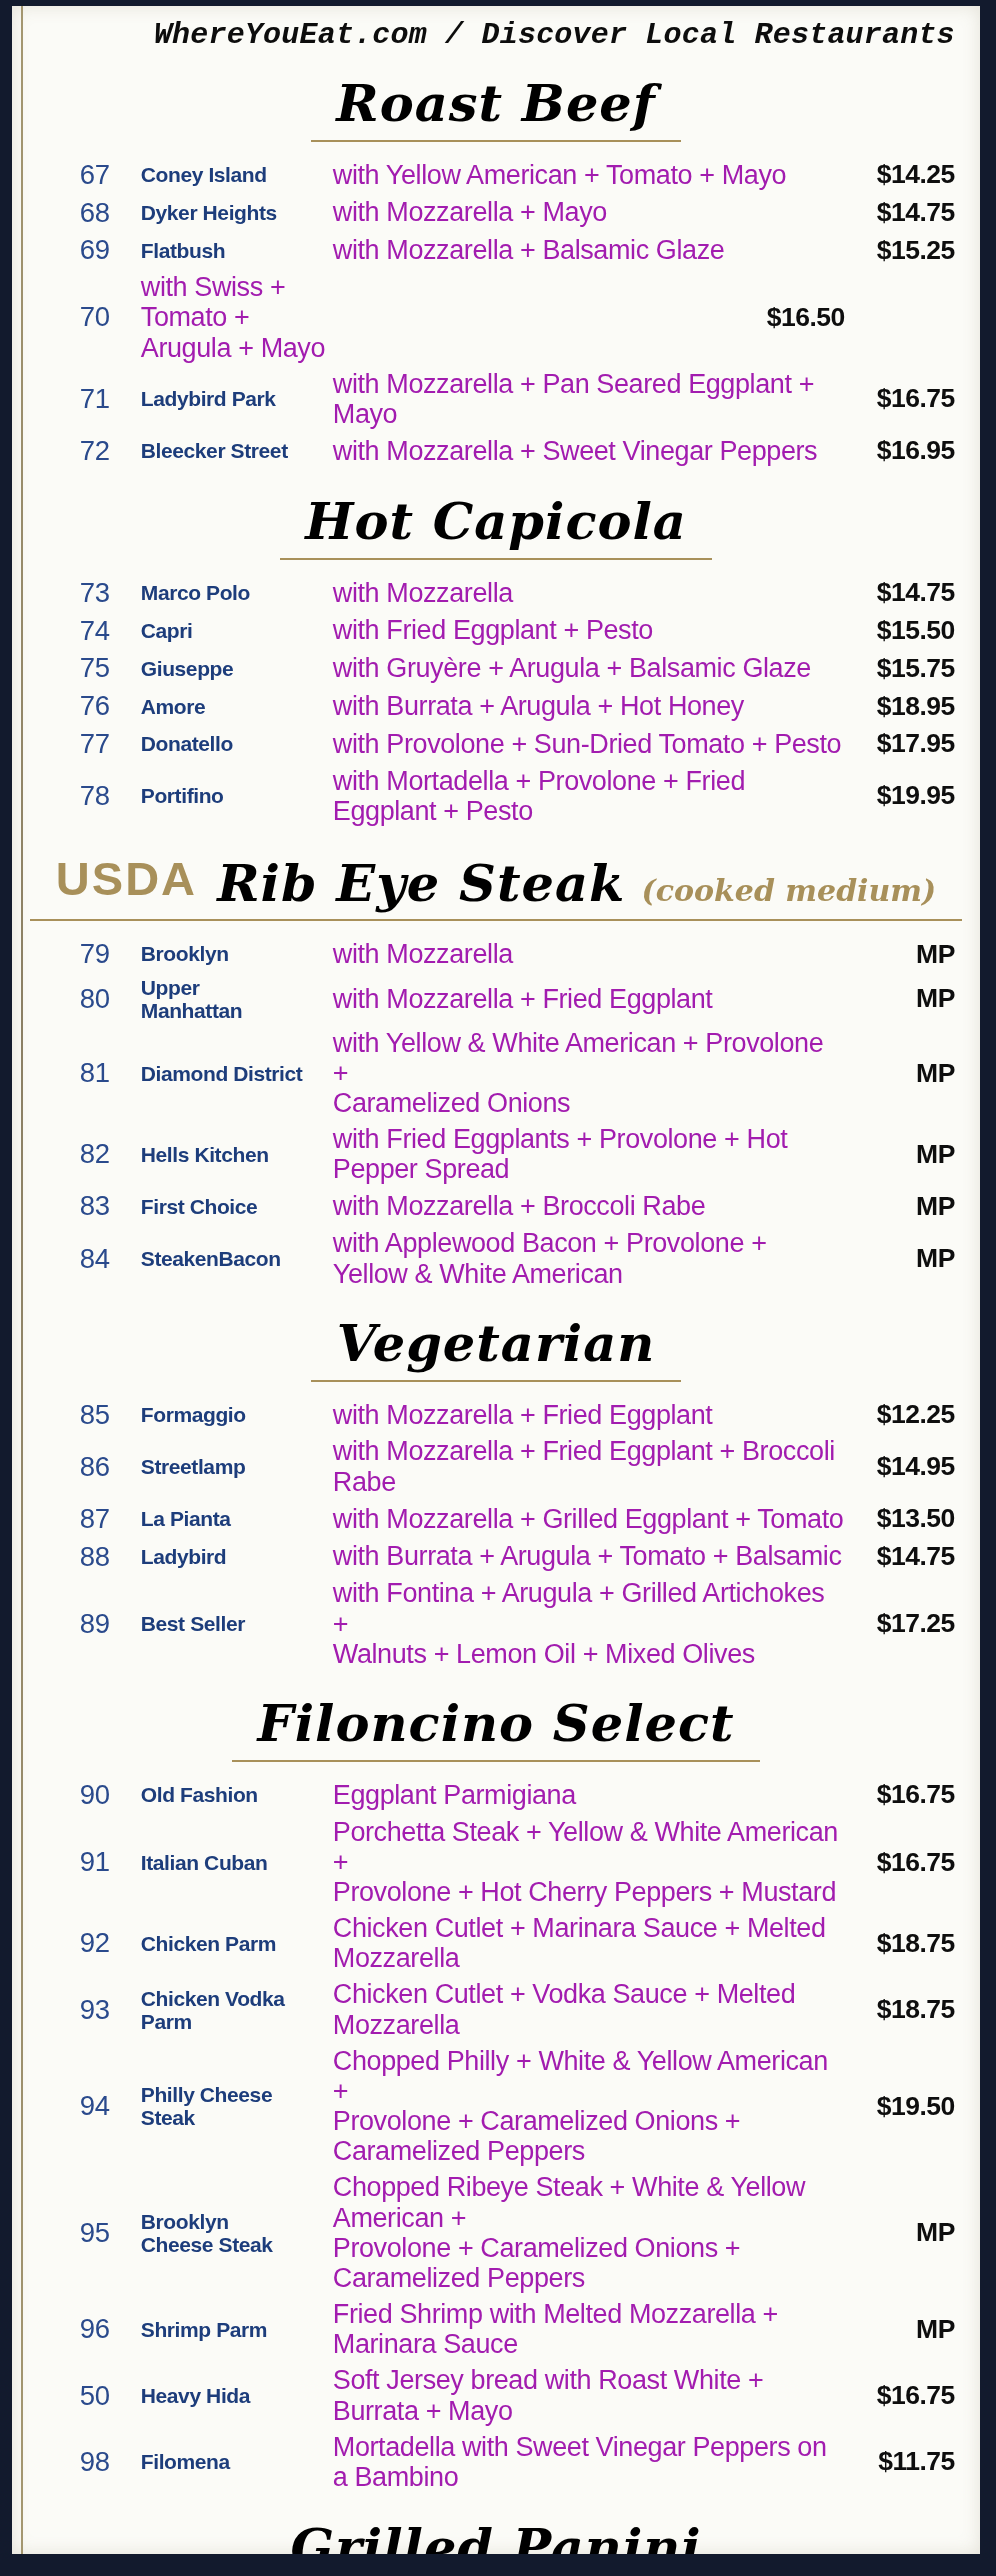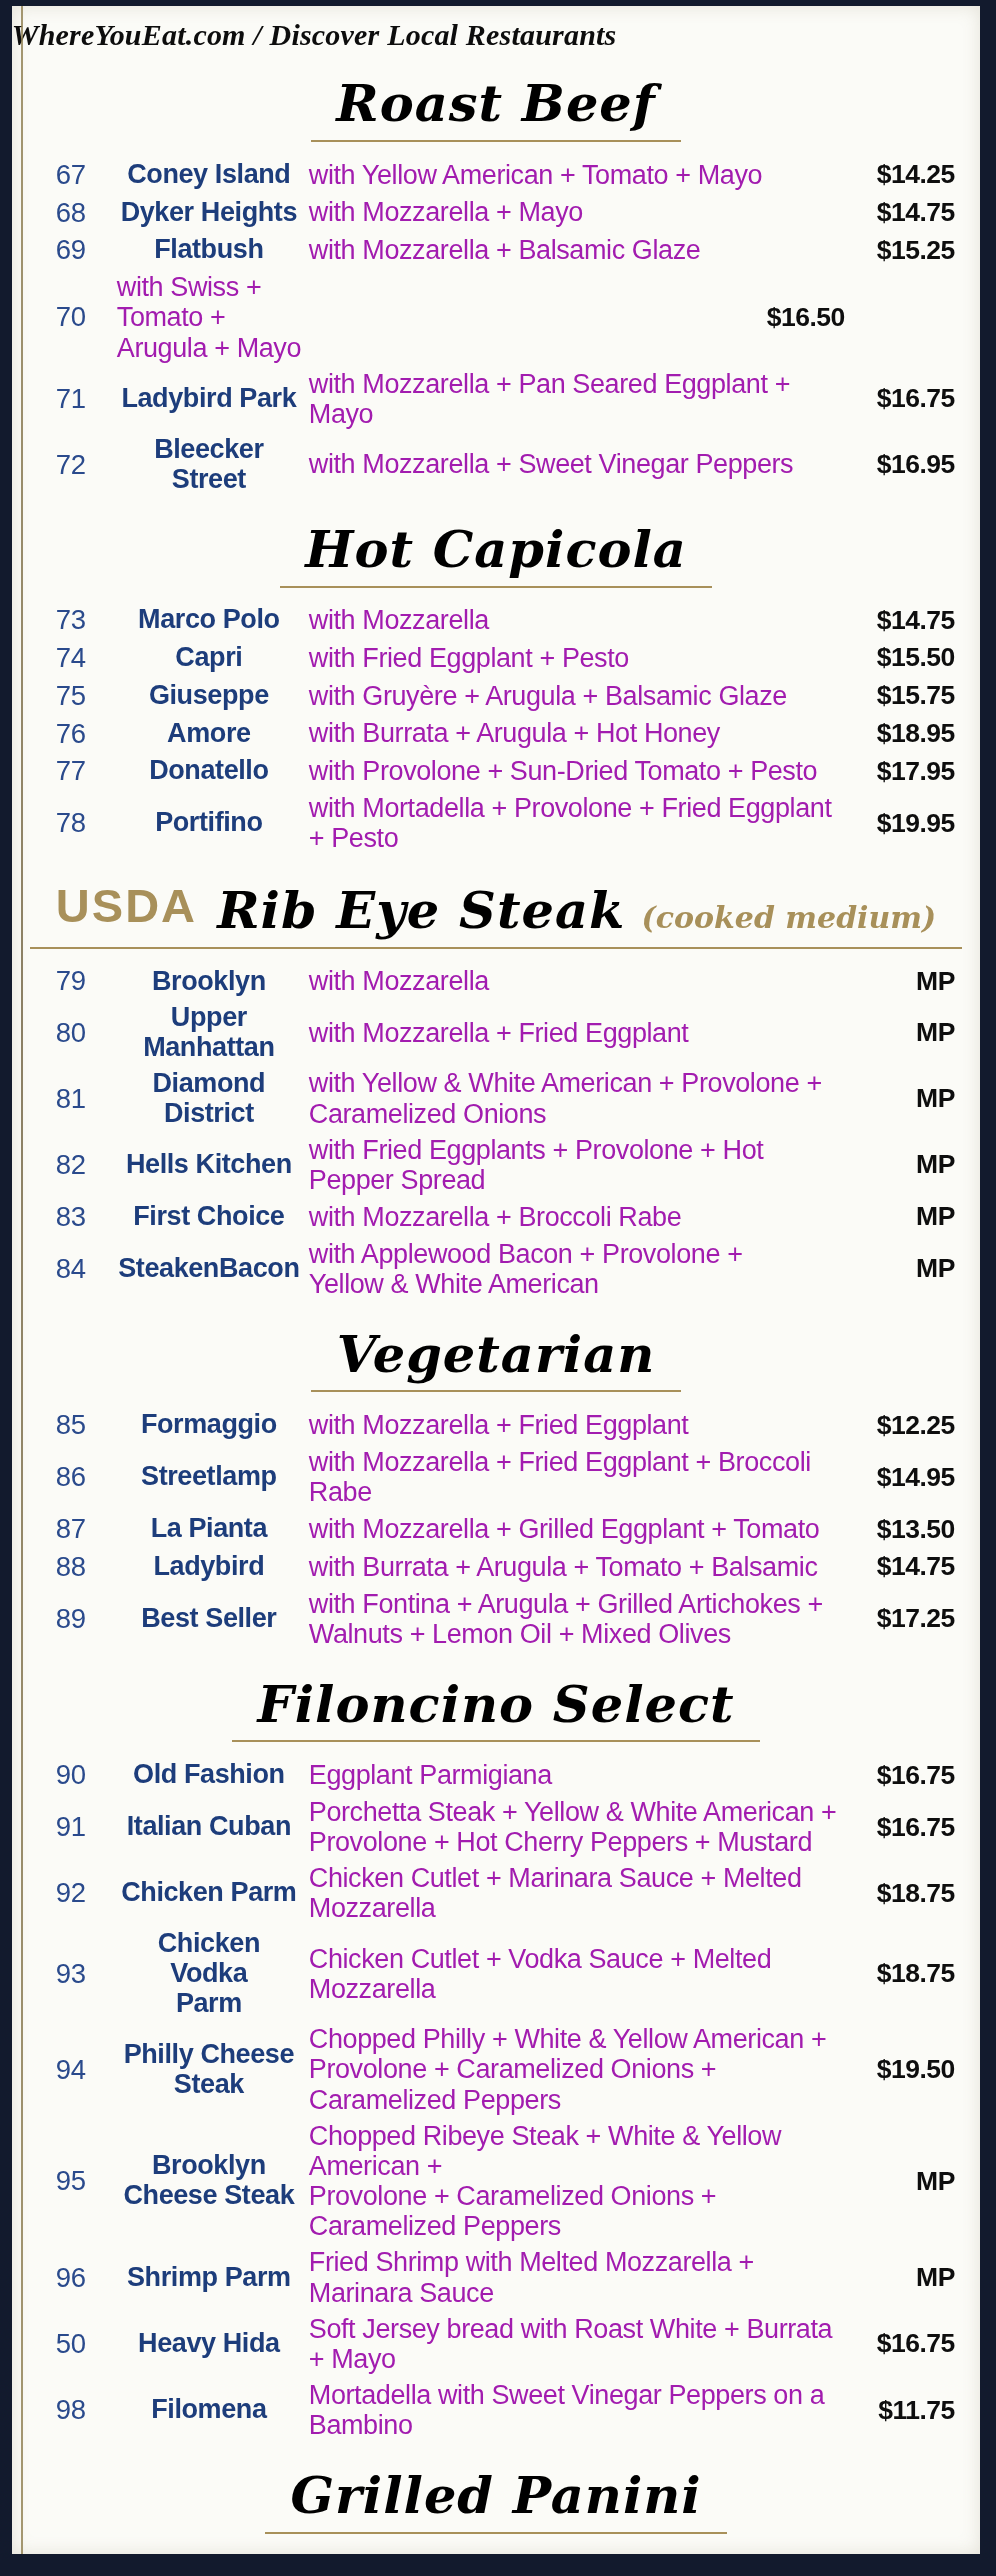--- a/index.html
+++ b/index.html
@@ -16,22 +16,23 @@
     background:#fbfbf7;
     overflow:hidden;
     box-shadow:inset 0 0 17.7px rgba(120,110,80,.18);
   }
   .fold-line{
     position:absolute;left:8.8px;top:0;bottom:0;width:2px;
     background:linear-gradient(#8f7f50,#6f6140 40%,#8f7f50);
     opacity:.8;
   }
   .watermark{
+    text-align:right;
     padding:11.8px 25.5px 0 0;
-    font-family:Liberation Serif, serif;
+    font-family:Liberation Mono, monospace;
     font-style:italic;
     font-weight:700;
     font-size:30px;
     color:#0d0d0d;
     letter-spacing:0.2px;
   }
   .heading{ text-align:center; margin:21.6px 0 13.7px; }
   .heading .inner{
     display:inline-block;
     border-bottom:2.9px solid #a8905a;
@@ -56,45 +57,44 @@
   }
   .title-suffix{
     font-family:"DejaVu Serif",serif;
     font-style:italic;
     font-weight:700;
     font-size:30px;
     color:#a8905a;
     margin-left:11.8px;
   }
   .usda-prefix:empty,.title-suffix:empty{display:none;}
-  .rows{ margin-bottom:5.9px; }
+  .rows{ margin-bottom:5.9px;padding-left:24px; }
   .row{
     display:grid;
     grid-template-columns:61px 192px 1fr 110px;
     align-items:center;
     padding:2.9px 25.5px 2.9px 44px;
   }
   .section-grilled-panini .row{
     grid-template-columns:86px 1fr 110px;
     padding-left:24.5px;
   }
   .num{
     color:#2a4a8c;
     font-size:27.5px;
     letter-spacing:-0.4px;
   }
   .name{
     color:#1d3d7b;
     font-weight:700;
-    font-size:27px;
+    font-size:21px;
     line-height:1.1;
     letter-spacing:-0.4px;
     white-space:pre-line;
     padding-right:7.9px;
-    text-align:center;
   }
   .desc{
     color:#a21caf;
     font-size:27px;
     line-height:1.12;
     letter-spacing:-0.4px;
     white-space:pre-line;
   }
   .price{
     color:#0e0e0e;

